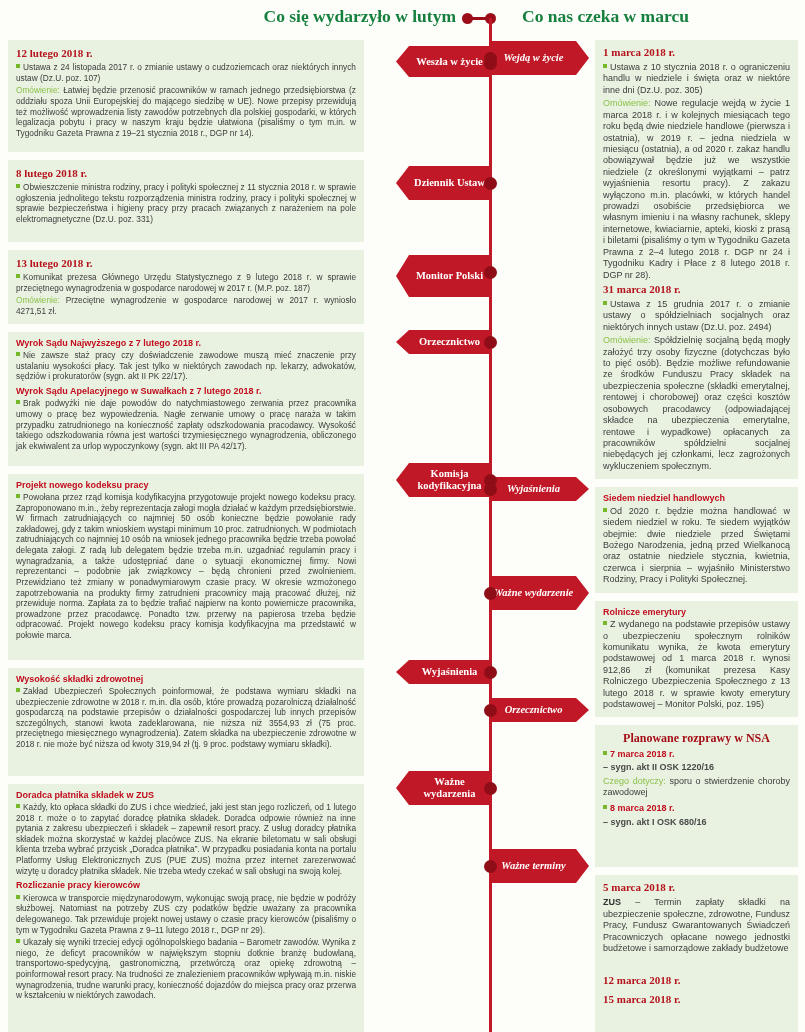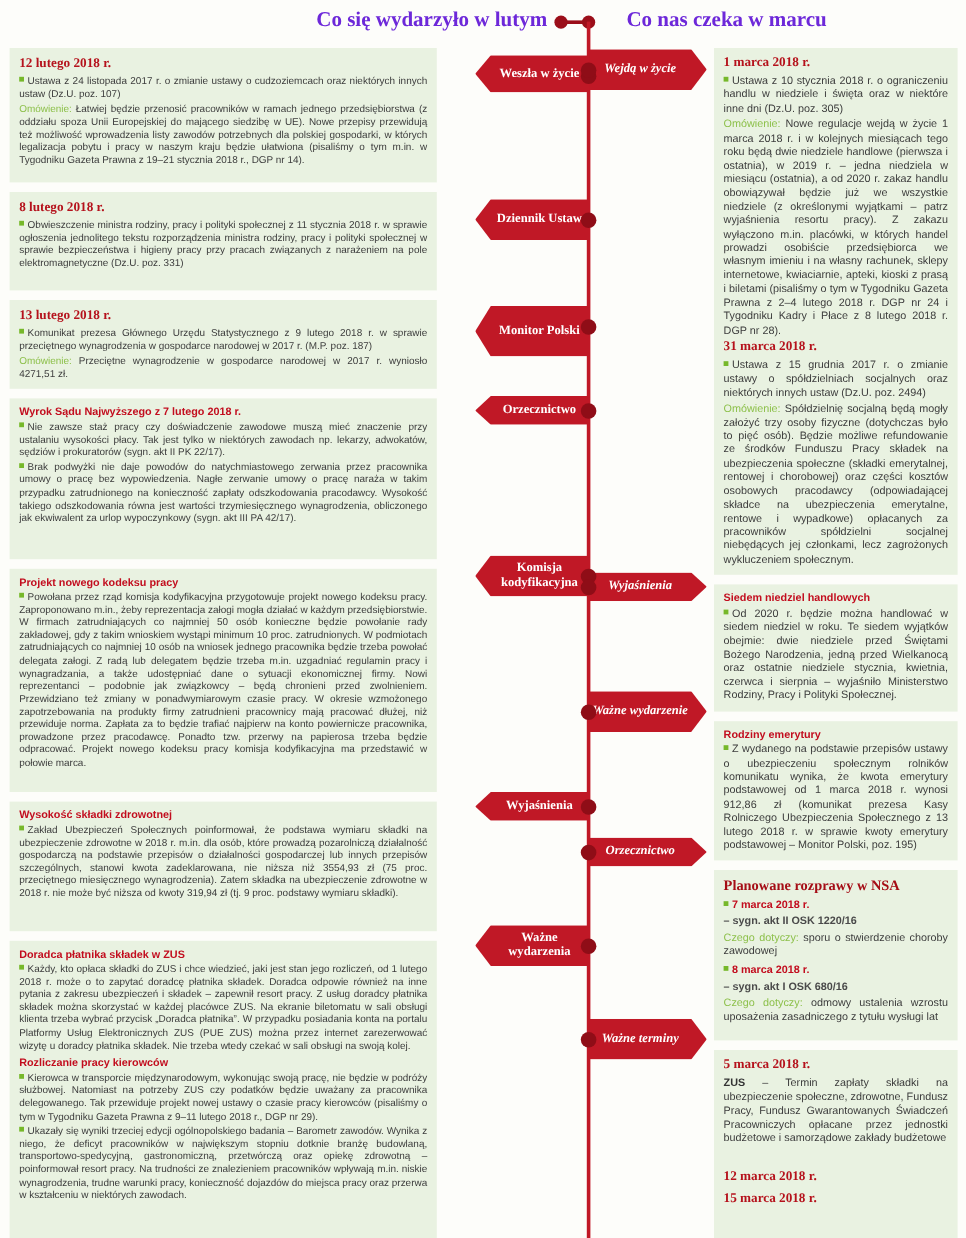--- a/index.html
+++ b/index.html
@@ -1,21 +1,21 @@
 <!DOCTYPE html>
 <html lang="pl"><head>
 <meta charset="utf-8">
 <style>
   * { margin:0; padding:0; box-sizing:border-box; }
   html,body { background:#ffffff; }
   body { font-family:"Liberation Sans", sans-serif; }
   .canvas { position:relative; width:805px; height:1032px; background:#fdfdfa; overflow:hidden; }
 
   
-  .title { position:absolute; top:6px; font-family:"Liberation Serif", serif; font-weight:bold; font-size:17.5px; color:#6d28d9; }
+  .title { position:absolute; top:6px; font-family:"Liberation Serif", serif; font-weight:bold; font-size:17.5px; color:#15803d; }
   .title-left { left:0; width:456px; text-align:right; }
   .title-right { left:522px; width:280px; text-align:left; }
   .hdr-dot { position:absolute; top:13px; width:11px; height:11px; border-radius:50%; background:#9b0e19; }
   .hdr-dot.d1 { left:462px; } .hdr-dot.d2 { left:485px; }
   .hdr-connector { position:absolute; top:17px; left:466px; width:24px; height:3px; background:#9b0e19; }
   .timeline-line { position:absolute; left:489px; top:18px; width:3px; height:1014px; background:#c01826; }
   .dot { position:absolute; left:484px; width:13px; height:13px; border-radius:50%; background:#8f0d17; margin-top:-6px; z-index:4; }
 
   
   .ribbon { position:absolute; background:#c01826; color:#ffffff; z-index:3;
@@ -32,21 +32,21 @@
   .right-col { left:595px; top:40px; width:203px; }
   .box { background:#e9f2e1; padding:6px 8px 5px 8px; }
   .left-col .box  { font-size:8.3px; line-height:1.28; color:#3c3c3c; }
   .right-col .box { font-size:9px;   line-height:1.27; color:#3c3c3c; }
 
   .b-l1{min-height:112px} .b-l2{min-height:82px} .b-l3{min-height:60px} .b-l4{min-height:134px}
   .b-l5{min-height:186px} .b-l6{min-height:108px} .b-l7{min-height:260px}
   .b-r1{min-height:424px} .b-r2{min-height:96px} .b-r3{min-height:110px} .b-r4{min-height:142px} .b-r5{min-height:182px}
 
   h2.date { font-family:"Liberation Serif", serif; font-size:11px; color:#b5121c; margin-bottom:2px; }
-  h2.date.big { font-size:12px; color:#a50d16; }
+  h2.date.big { font-size:12px; color:#a50d16;text-align:center; }
   h3.sub { font-family:"Liberation Sans", sans-serif; font-size:9px; color:#c20d1e; margin:4px 0 1px 0; }
   h3.sub:first-child { margin-top:0; }
   p.para { text-align:justify; margin-bottom:2px; }
   .sq { display:inline-block; width:4px; height:4px; background:#76b82a; margin-right:3px; vertical-align:2px; }
   .om-label { color:#8dc04b; }
   .sygn { font-weight:bold; color:#4a4a4a; }
   .case-date { color:#c20d1e; font-weight:bold; }
   .org { font-weight:bold; color:#333; }
   .case-block { margin-bottom:5px; }
 </style>
@@ -128,20 +128,21 @@
 
     <section class="box b-l3">
       <h2 class="date">13 lutego 2018 r.</h2>
       <p class="para"><span class="sq"></span><span>Komunikat prezesa Głównego Urzędu Statystycznego z 9 lutego 2018 r. w sprawie przeciętnego wynagrodzenia w gospodarce narodowej w 2017 r. (M.P. poz. 187)</span></p>
       <p class="para"><span class="om-label">Omówienie:</span> <span>Przeciętne wynagrodzenie w gospodarce narodowej w 2017 r. wyniosło 4271,51 zł.</span></p>
     </section>
 
     <section class="box b-l4">
       <h3 class="sub">Wyrok Sądu Najwyższego z 7 lutego 2018 r.</h3>
       <p class="para"><span class="sq"></span><span>Nie zawsze staż pracy czy doświadczenie zawodowe muszą mieć znaczenie przy ustalaniu wysokości płacy. Tak jest tylko w niektórych zawodach np. lekarzy, adwokatów, sędziów i prokuratorów (sygn. akt II PK 22/17).</span></p>
+      <h3 class="sub">Wyrok Sądu Apelacyjnego w Suwałkach z 7 lutego 2018 r.</h3>
       <p class="para"><span class="sq"></span><span>Brak podwyżki nie daje powodów do natychmiastowego zerwania przez pracownika umowy o pracę bez wypowiedzenia. Nagłe zerwanie umowy o pracę naraża w takim przypadku zatrudnionego na konieczność zapłaty odszkodowania pracodawcy. Wysokość takiego odszkodowania równa jest wartości trzymiesięcznego wynagrodzenia, obliczonego jak ekwiwalent za urlop wypoczynkowy (sygn. akt III PA 42/17).</span></p>
     </section>
 
     <section class="box b-l5">
       <h3 class="sub">Projekt nowego kodeksu pracy</h3>
       <p class="para"><span class="sq"></span><span>Powołana przez rząd komisja kodyfikacyjna przygotowuje projekt nowego kodeksu pracy. Zaproponowano m.in., żeby reprezentacja załogi mogła działać w każdym przedsiębiorstwie. W firmach zatrudniających co najmniej 50 osób konieczne będzie powołanie rady zakładowej, gdy z takim wnioskiem wystąpi minimum 10 proc. zatrudnionych. W podmiotach zatrudniających co najmniej 10 osób na wniosek jednego pracownika będzie trzeba powołać delegata załogi. Z radą lub delegatem będzie trzeba m.in. uzgadniać regulamin pracy i wynagradzania, a także udostępniać dane o sytuacji ekonomicznej firmy. Nowi reprezentanci – podobnie jak związkowcy – będą chronieni przed zwolnieniem. Przewidziano też zmiany w ponadwymiarowym czasie pracy. W okresie wzmożonego zapotrzebowania na produkty firmy zatrudnieni pracownicy mają pracować dłużej, niż przewiduje norma. Zapłata za to będzie trafiać najpierw na konto powiernicze pracownika, prowadzone przez pracodawcę. Ponadto tzw. przerwy na papierosa trzeba będzie odpracować. Projekt nowego kodeksu pracy komisja kodyfikacyjna ma przedstawić w połowie marca.</span></p>
     </section>
 
     <section class="box b-l6">
       <h3 class="sub">Wysokość składki zdrowotnej</h3>
@@ -168,42 +169,41 @@
       <p class="para"><span class="sq"></span><span>Ustawa z 15 grudnia 2017 r. o zmianie ustawy o spółdzielniach socjalnych oraz niektórych innych ustaw (Dz.U. poz. 2494)</span></p>
       <p class="para"><span class="om-label">Omówienie:</span> <span>Spółdzielnię socjalną będą mogły założyć trzy osoby fizyczne (dotychczas było to pięć osób). Będzie możliwe refundowanie ze środków Funduszu Pracy składek na ubezpieczenia społeczne (składki emerytalnej, rentowej i chorobowej) oraz części kosztów osobowych pracodawcy (odpowiadającej składce na ubezpieczenia emerytalne, rentowe i wypadkowe) opłacanych za pracowników spółdzielni socjalnej niebędących jej członkami, lecz zagrożonych wykluczeniem społecznym.</span></p>
     </section>
 
     <section class="box b-r2">
       <h3 class="sub">Siedem niedziel handlowych</h3>
       <p class="para"><span class="sq"></span><span>Od 2020 r. będzie można handlować w siedem niedziel w roku. Te siedem wyjątków obejmie: dwie niedziele przed Świętami Bożego Narodzenia, jedną przed Wielkanocą oraz ostatnie niedziele stycznia, kwietnia, czerwca i sierpnia – wyjaśniło Ministerstwo Rodziny, Pracy i Polityki Społecznej.</span></p>
     </section>
 
     <section class="box b-r3">
-      <h3 class="sub">Rodziny emerytury</h3>
+      <h3 class="sub">Rolnicze emerytury</h3>
       <p class="para"><span class="sq"></span><span>Z wydanego na podstawie przepisów ustawy o ubezpieczeniu społecznym rolników komunikatu wynika, że kwota emerytury podstawowej od 1 marca 2018 r. wynosi 912,86 zł (komunikat prezesa Kasy Rolniczego Ubezpieczenia Społecznego z 13 lutego 2018 r. w sprawie kwoty emerytury podstawowej – Monitor Polski, poz. 195)</span></p>
     </section>
 
     <section class="box b-r4">
       <h2 class="date big">Planowane rozprawy w NSA</h2>
       <div class="case-block">
         <p class="para"><span class="sq"></span><span class="case-date">7 marca 2018 r.</span></p>
         <p class="para sygn">– sygn. akt II OSK 1220/16</p>
         <p class="para"><span class="om-label">Czego dotyczy:</span> <span>sporu o stwierdzenie choroby zawodowej</span></p>
       </div>
       <div class="case-block">
         <p class="para"><span class="sq"></span><span class="case-date">8 marca 2018 r.</span></p>
         <p class="para sygn">– sygn. akt I OSK 680/16</p>
-        <p class="para"><span class="om-label">Czego dotyczy:</span> <span>odmowy ustalenia wzrostu uposażenia zasadniczego z tytułu wysługi lat</span></p>
       </div>
     </section>
 
     <section class="box b-r5">
       <div>
         <h2 class="date">5 marca 2018 r.</h2>
-        <p class="para"><span class="org">ZUS</span> <span>– Termin zapłaty składki na ubezpieczenie społeczne, zdrowotne, Fundusz Pracy, Fundusz Gwarantowanych Świadczeń Pracowniczych opłacane przez jednostki budżetowe i samorządowe zakłady budżetowe</span></p>
+        <p class="para"><span class="org">ZUS</span> <span>– Termin zapłaty składki na ubezpieczenie społeczne, zdrowotne, Fundusz Pracy, Fundusz Gwarantowanych Świadczeń Pracowniczych opłacane nowego jednostki budżetowe i samorządowe zakłady budżetowe</span></p>
       </div>
       <div>
         <h2 class="date" style="margin-top:19px">12 marca 2018 r.</h2>
       </div>
       <div>
         <h2 class="date" style="margin-top:5px">15 marca 2018 r.</h2>
 
       </div>
     </section>
 

